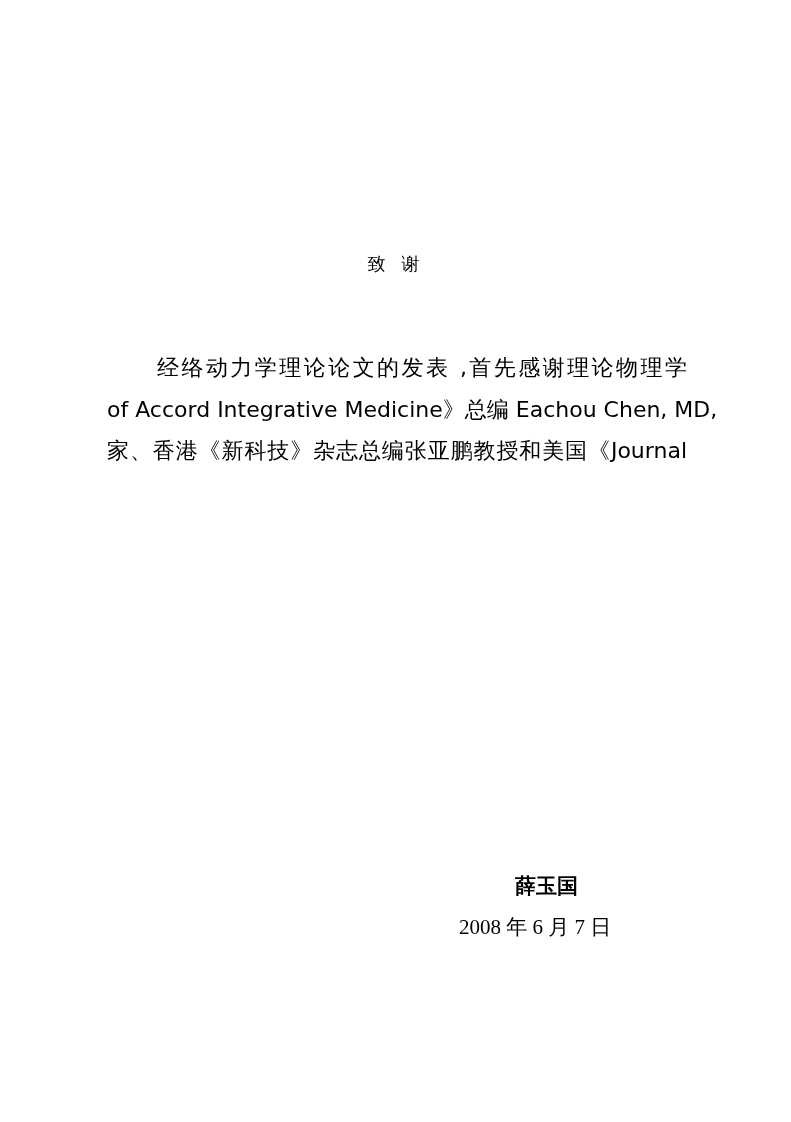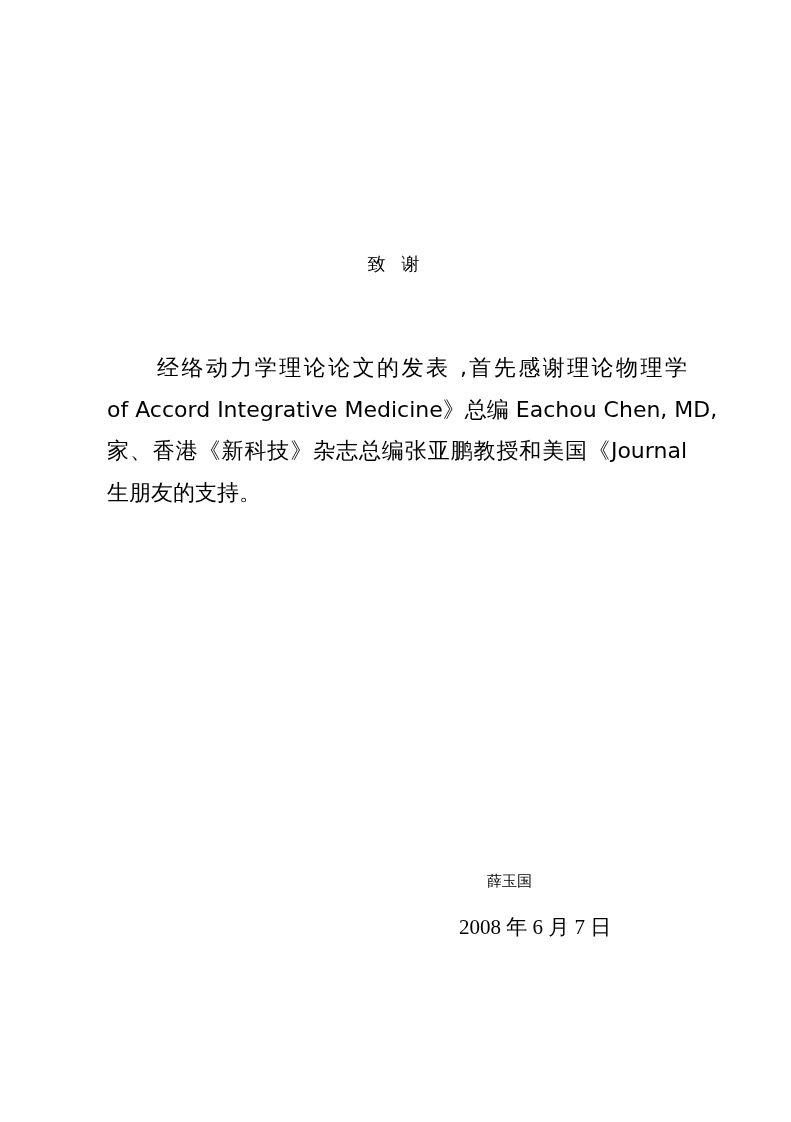--- a/index.html
+++ b/index.html
@@ -6,33 +6,32 @@
   body { width:791px; height:1122px; position:relative; overflow:hidden;
          font-family:"DejaVu Serif","Liberation Serif",serif; color:#000; }
   .title { position:absolute; top:252px; left:0; width:791px; text-align:center;
            font-family:"DejaVu Sans","Liberation Sans",sans-serif; font-size:18px; letter-spacing:4px; }
   .title span { margin:0 6px; }
   .para { position:absolute; left:107px; width:580px; top:331px; font-size:22px; line-height:41.5px;margin-top:16px; }
   .line { display:block; white-space:nowrap; height:41.5px; text-align:justify; text-align-last:justify; }
   .line.last { text-align-last:left; }
   .line.first { padding-left:50px; }
   .cjk { font-family:"DejaVu Sans","Liberation Sans",sans-serif; }
-  .sig { position:absolute; top:872px; left:487px; font-family:"DejaVu Sans","Liberation Sans",sans-serif; font-size:15px; }
+  .sig { position:absolute; top:872px; left:515px; font-family:"DejaVu Sans","Liberation Sans",sans-serif; font-size:21px;font-weight:bold; }
   .date { position:absolute; top:913px; left:459px; font-size:21px; font-family:"Liberation Serif",serif;text-align:center; }
 </style>
 </head>
 <body>
 
 <div>
   <div class="title">
     <span>致</span><span>谢</span>
   </div>
 
   <div class="para cjk">
     <span class="line first">经络动力学理论论文的发表 ,首先感谢理论物理学</span>
     <span class="line">of Accord Integrative Medicine》总编 Eachou Chen, MD,</span>
     <span class="line">家、香港《新科技》杂志总编张亚鹏教授和美国《Journal</span>
-    <span class="line last">生朋友的支持。</span>
   </div>
 
   <div class="sig">薛玉国</div>
   <div class="date">2008 年 6 月 7 日</div>
 </div>
 
 </body></html>

